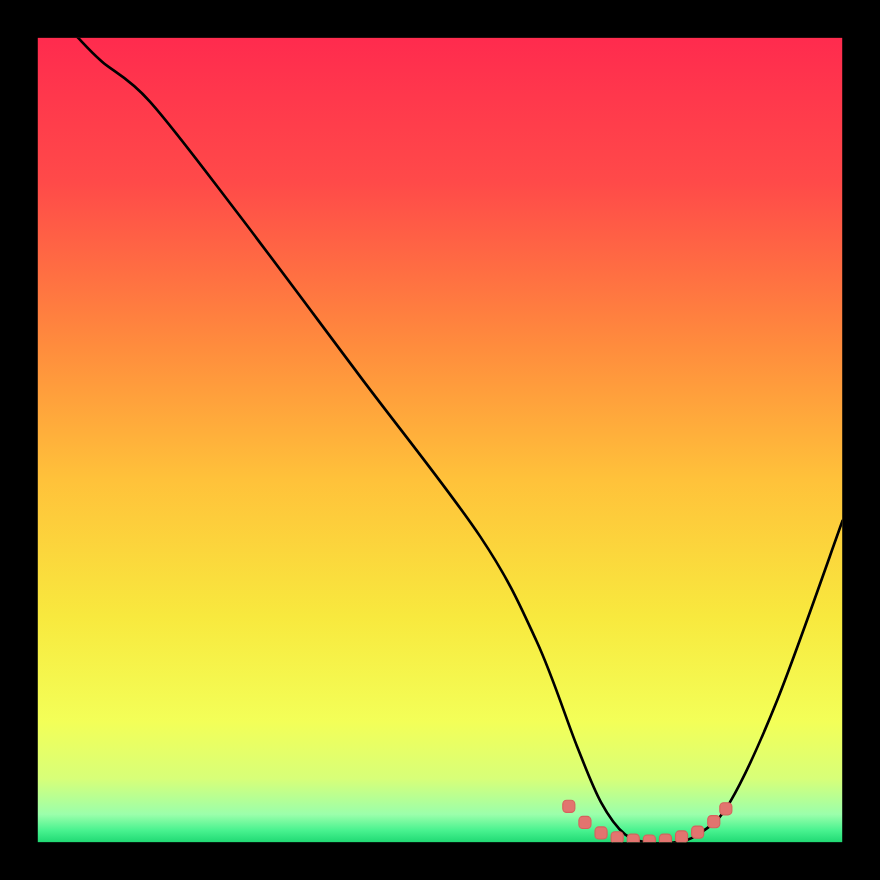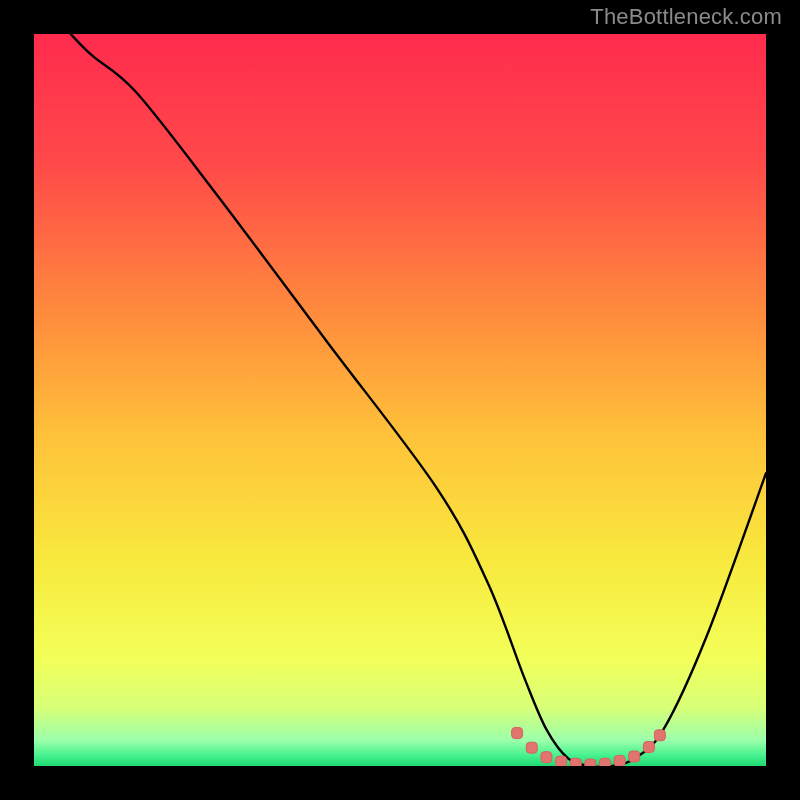--- a/index.html
+++ b/index.html
@@ -49,21 +49,20 @@
     top: 0;
     width: 100%;
     height: 100%;
   }
 </style>
 </head>
 <body>
 
 <div class="frame">
 
-  <div class="watermark">TheBottleneck.com</div>
 
   <div class="plot-area">
 
     <svg class="gradient" viewBox="0 0 732 732" preserveAspectRatio="none">
       <defs>
         <linearGradient id="bg-grad" x1="0" y1="0" x2="0" y2="1">
             <stop offset="0%" stop-color="#ff2b4e"></stop>
             <stop offset="18%" stop-color="#ff4a49"></stop>
             <stop offset="38%" stop-color="#ff8b3d"></stop>
             <stop offset="55.00000000000001%" stop-color="#ffc23a"></stop>

